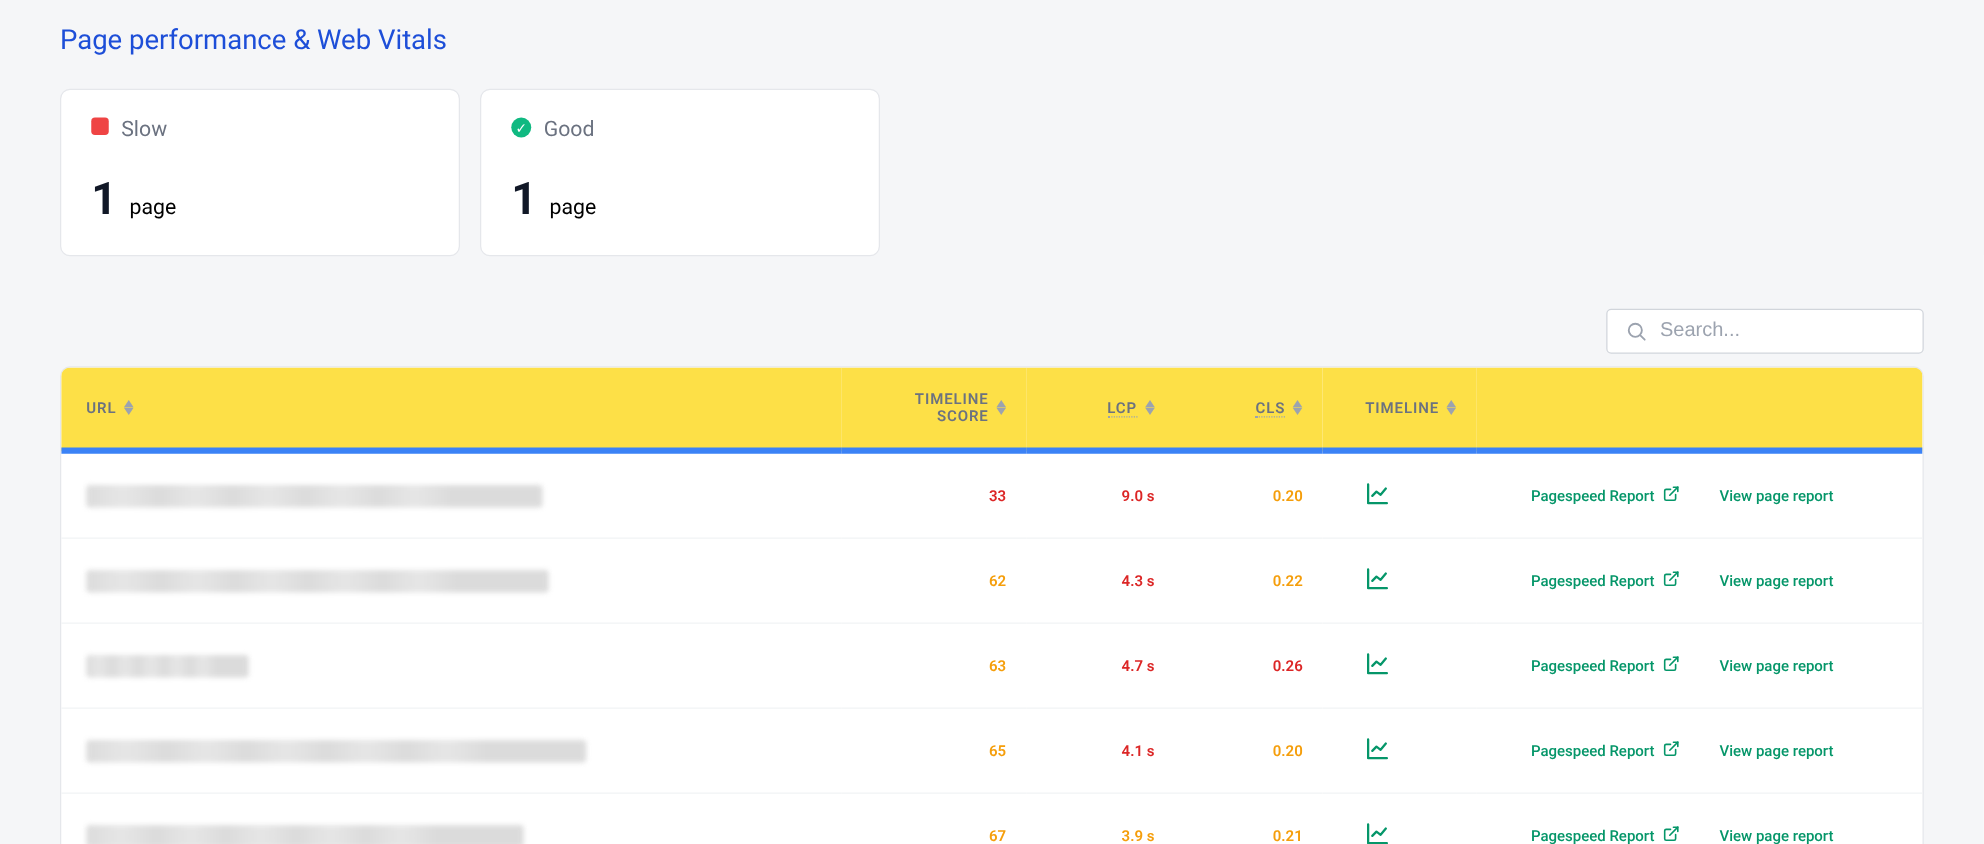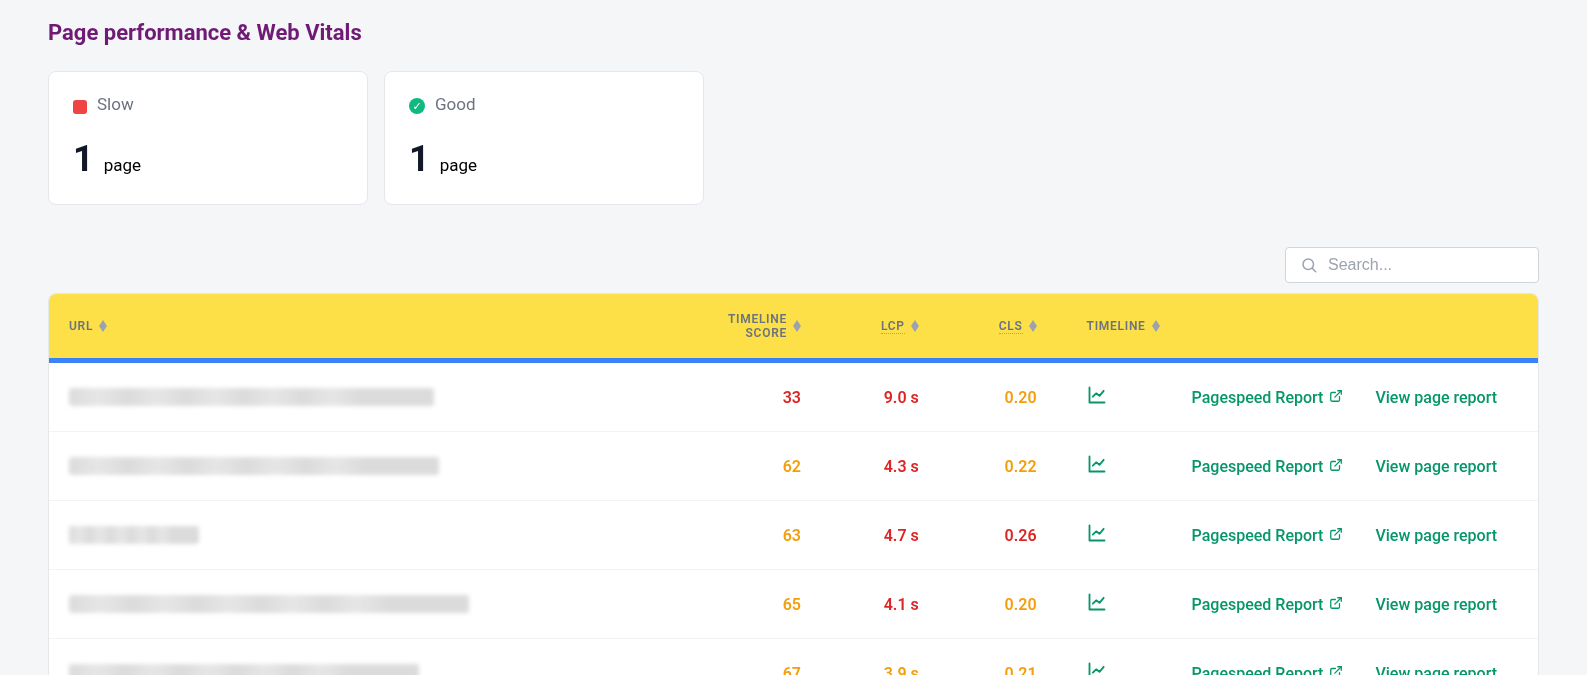--- a/index.html
+++ b/index.html
@@ -4,39 +4,39 @@
   <style>
     * { box-sizing: border-box; margin: 0; padding: 0; }
     body {
       font-family: -apple-system, BlinkMacSystemFont, "Segoe UI", Roboto, "Helvetica Neue", Arial, sans-serif;
       background: #f5f6f8;
       color: #1f2937;
       padding: 20px 48px;
     }
     .page-title {
       font-size: 22px;
-      font-weight: 700;
-      color: #701a75;
+      font-weight: 400;
+      color: #1d4ed8;
       margin-bottom: 26px;
     }
     .cards-row {
       display: flex;
       gap: 16px;
       margin-bottom: 42px;
     }
     .card {
       background: #fff;
       border: 1px solid #e5e7eb;
       border-radius: 8px;
       padding: 22px 24px 24px 24px;
       width: 320px;
     }
     .card-header {
       display: flex;
-      align-items: flex-end;
+      align-items: flex-start;
       gap: 10px;
       margin-bottom: 24px;
       color: #6b7280;
       font-size: 17px;
     }
     .card-value-line {
       display: flex;
       align-items: baseline;
       gap: 10px;
     }
@@ -109,21 +109,21 @@
     thead th .th-inner {
       display: inline-flex;
       align-items: center;
       gap: 6px;
       cursor: pointer;
     }
     .dotted-underline { border-bottom: 1px dotted #9ca3af; text-align: center; }
     tbody td {
       padding: 22px 16px;
       border-bottom: 1px solid #f1f3f5;
-      font-size: 16px;
+      font-size: 12px;
       vertical-align: middle;
       margin-top: 20px;
     }
     tbody tr:last-child td { border-bottom: none; }
     .col-url { width: 42%; padding-left: 20px;}
     .col-score { text-align: right; width: 10%; }
     .col-lcp { text-align: right; width: 8%; }
     .col-cls { text-align: right; width: 8%; }
     .col-timeline { text-align: left; width: 8%; padding-left: 34px;}
     .col-ps { text-align: right; width: 12%; }

